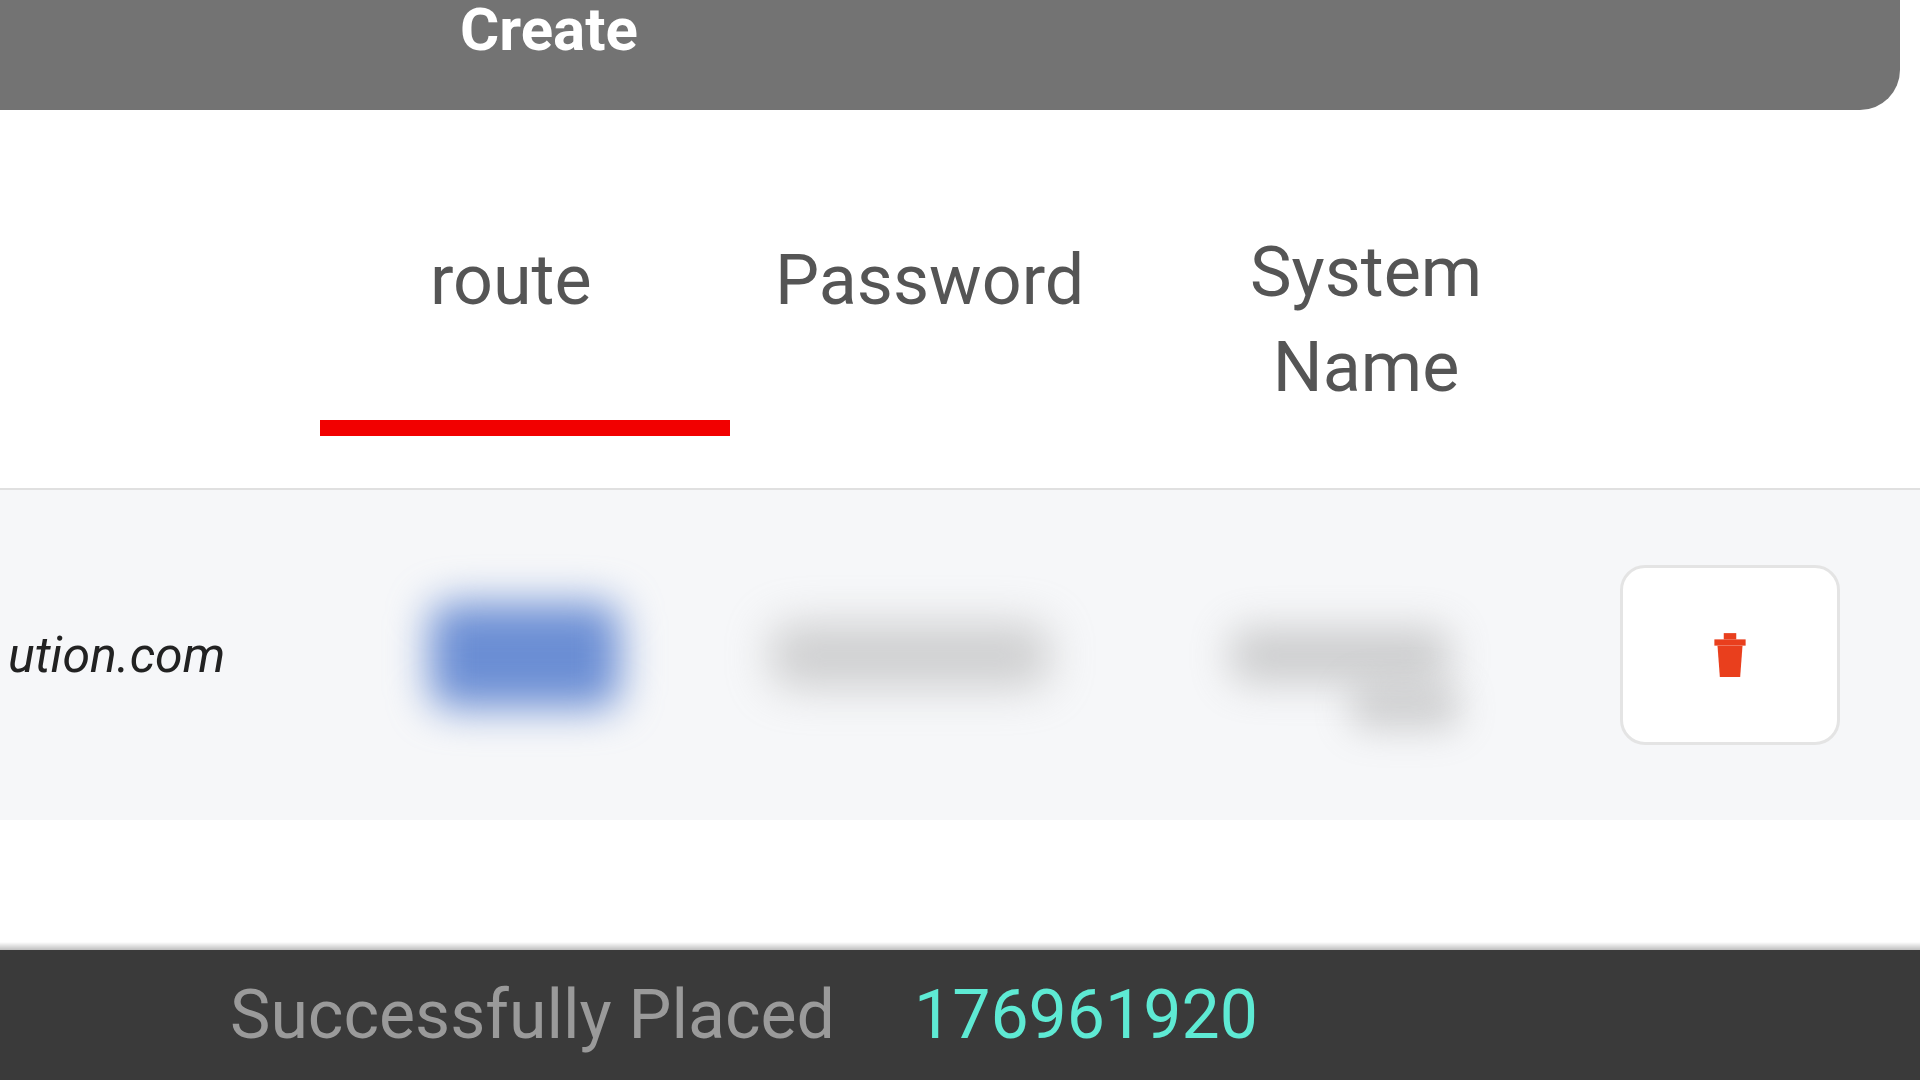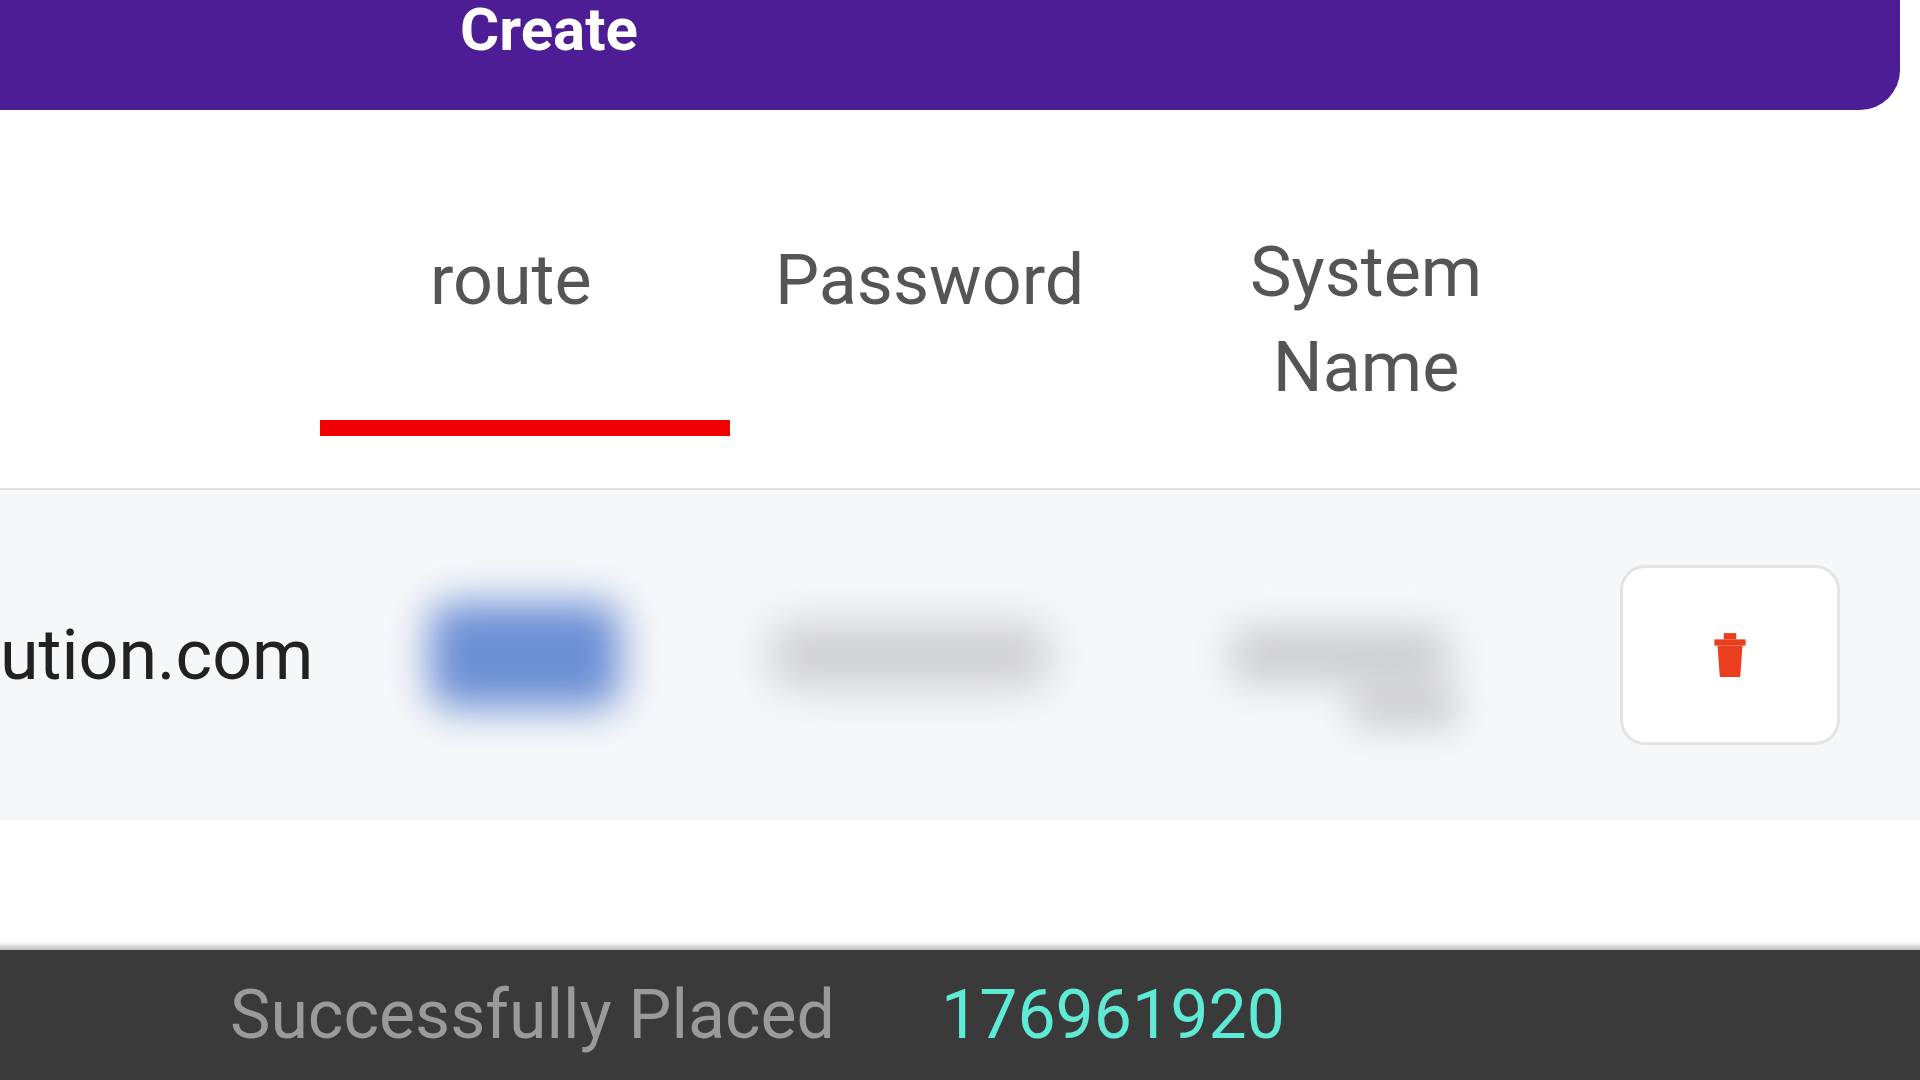--- a/index.html
+++ b/index.html
@@ -5,21 +5,21 @@
     * { margin: 0; padding: 0; box-sizing: border-box; }
     body {
       font-family: -apple-system, BlinkMacSystemFont, 'Segoe UI', Roboto, sans-serif;
       background: #ffffff;
       width: 1920px;
       height: 1080px;
       overflow: hidden;
       position: relative;
     }
     .top-bar {
-      background: #4c1d95;
+      background: #737373;
       height: 110px;
       width: 1900px;
       border-bottom-right-radius: 40px;
       position: relative;
     }
     .create-btn {
       position: absolute;
       left: 460px;
       top: 0;
       color: #ffffff;
@@ -76,24 +76,25 @@
       top: 490px;
       left: 0;
       width: 1920px;
       height: 330px;
       background: #f6f7f9;
       display: flex;
       align-items: center;
     }
     .domain-text {
       position: absolute;
-      left: 0;
+      left: 8px;
       color: #222;
-      font-size: 70px;
-      font-weight: 400;
+      font-size: 50px;
+      font-weight: 400;
+      font-style: italic;
     }
     .route-blur {
       position: absolute;
       left: 430px;
       width: 190px;
       height: 105px;
       background: #6b8ed4;
       border-radius: 20px;
       filter: blur(20px);
     }
@@ -148,21 +149,21 @@
     .bottom-bar {
       position: absolute;
       top: 950px;
       left: 0;
       width: 1920px;
       height: 130px;
       background: #3a3a3a;
       display: flex;
       align-items: center;
       padding-left: 230px;
-      gap: 106px;
+      gap: 79px;
     }
     .status-text {
       color: #9a9a9a;
       font-size: 68px;
       font-weight: 400;
     }
     .status-number {
       color: #5eead4;
       font-size: 68px;
       font-weight: 400;

